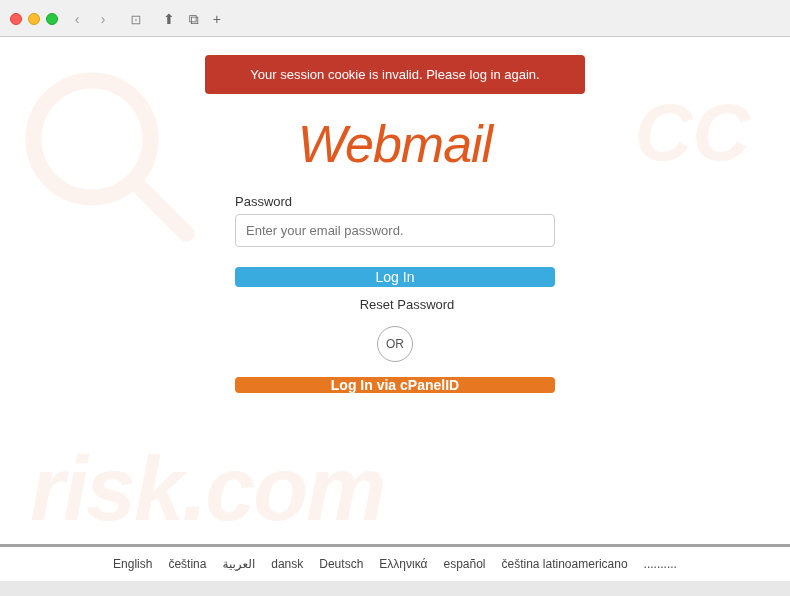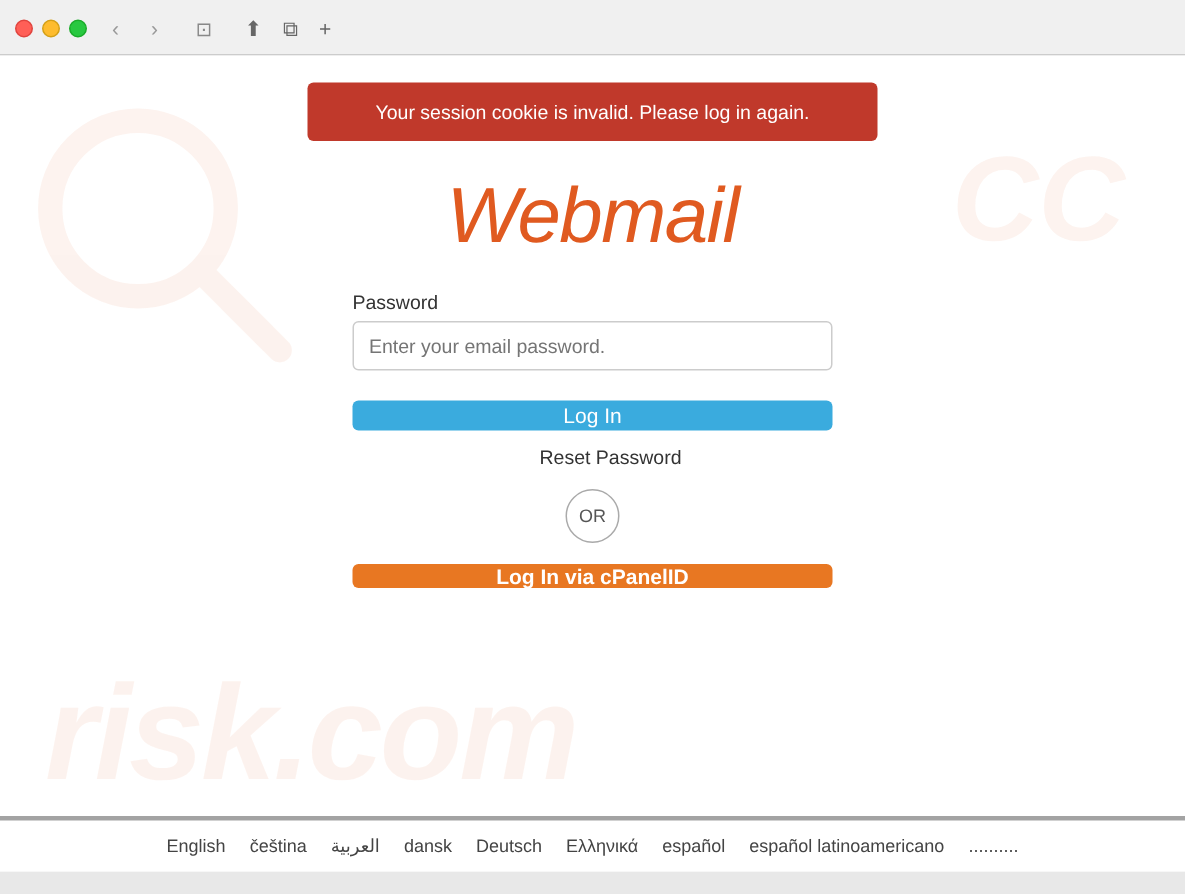--- a/index.html
+++ b/index.html
@@ -363,17 +363,17 @@
   </div>
 
   <div class="language-bar">
     <span class="lang-item">English</span>
     <span class="lang-item">čeština</span>
     <span class="lang-item">العربية</span>
     <span class="lang-item">dansk</span>
     <span class="lang-item">Deutsch</span>
     <span class="lang-item">Ελληνικά</span>
     <span class="lang-item">español</span>
-    <span class="lang-item">español latinoamericano</span>
+    <span class="lang-item">čeština latinoamericano</span>
     <span class="lang-item">..........</span>
   </div>
 
 </div>
 
 </body></html>

